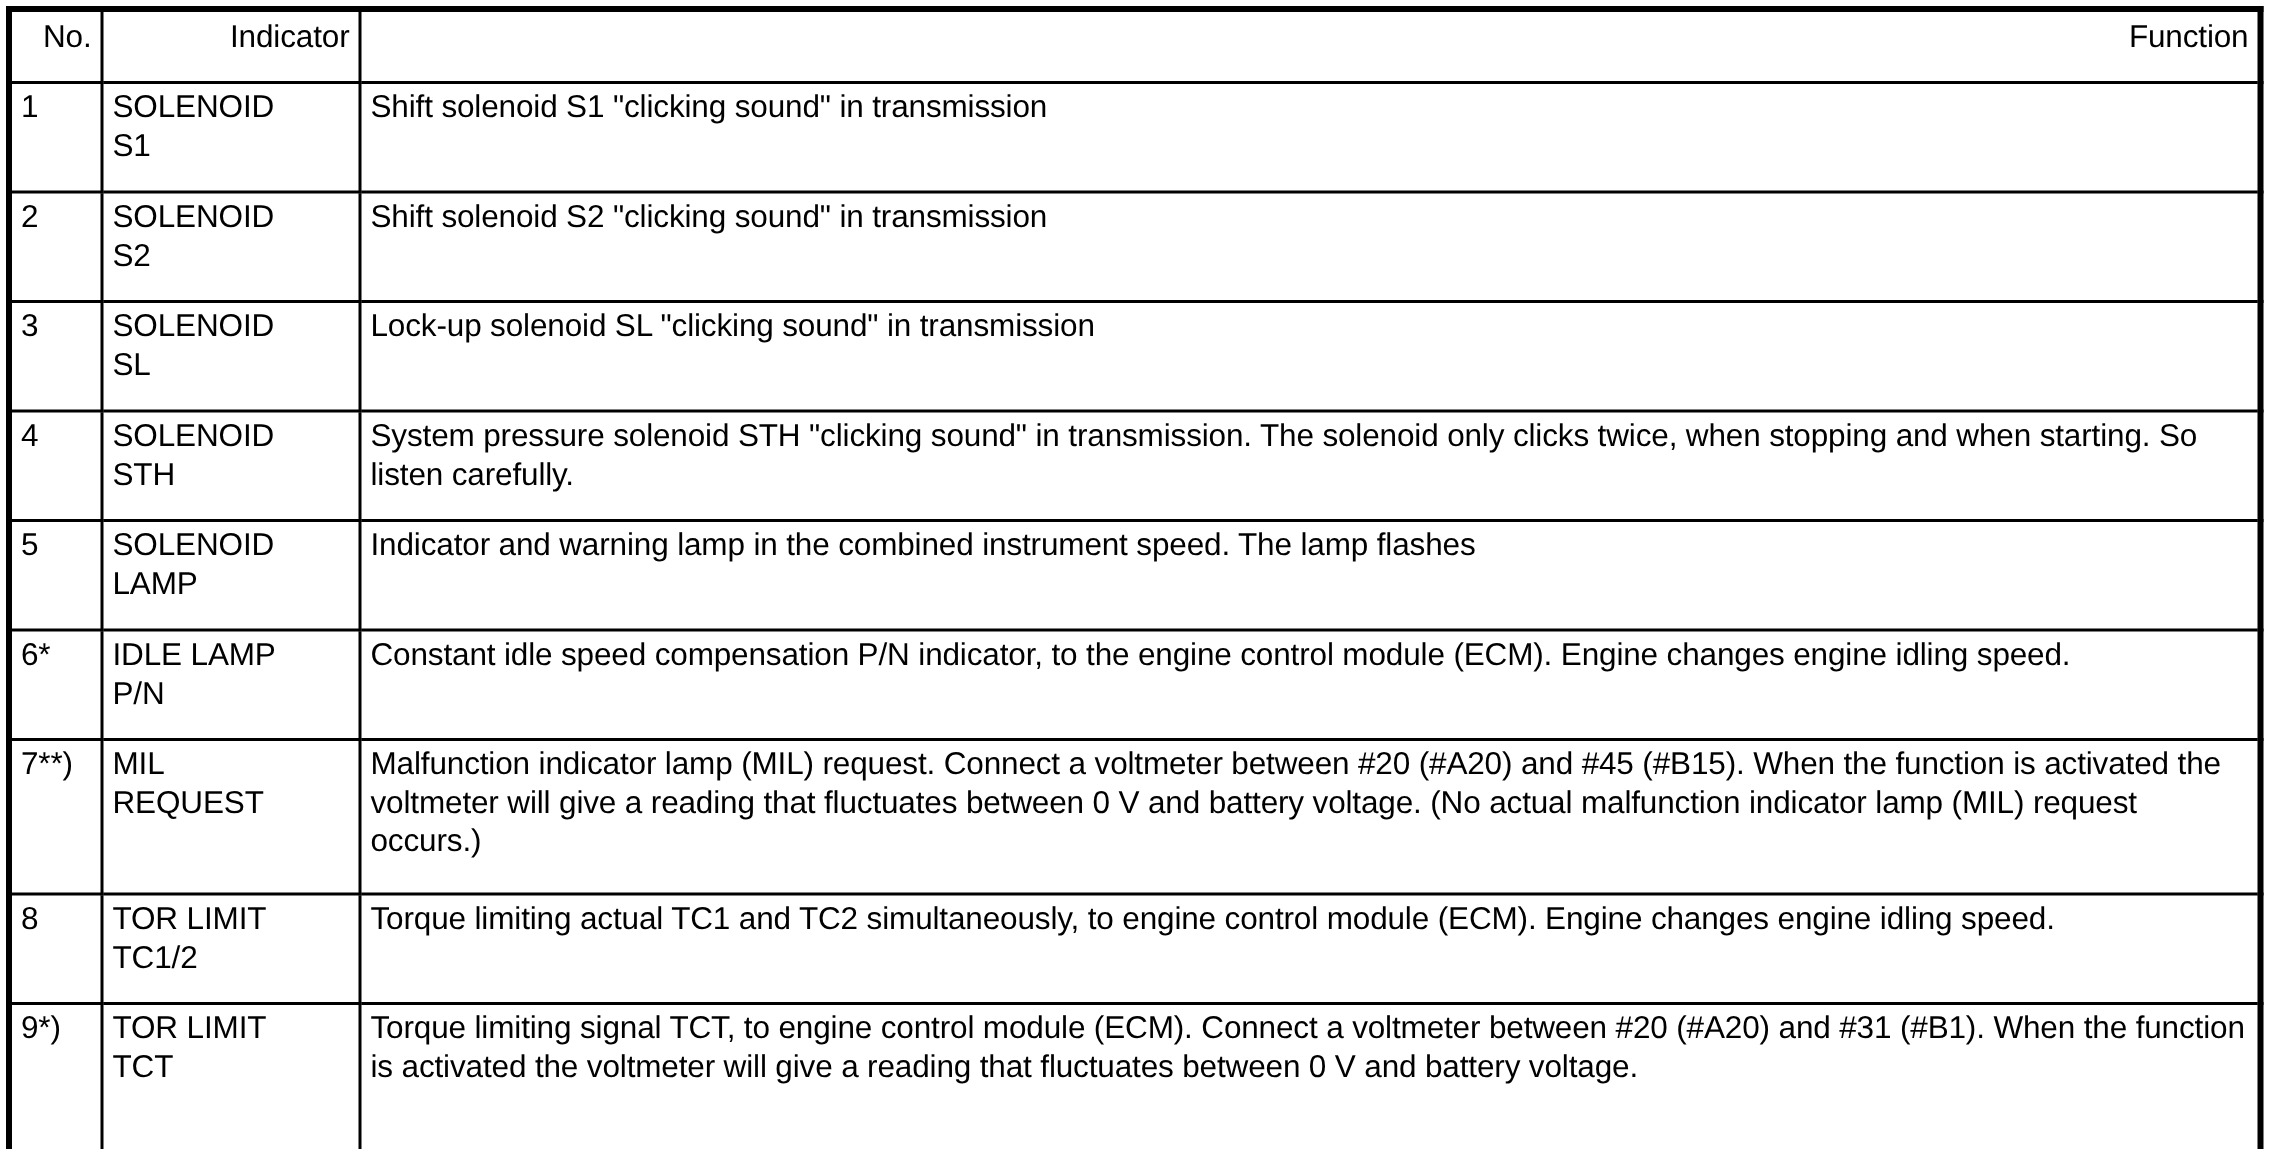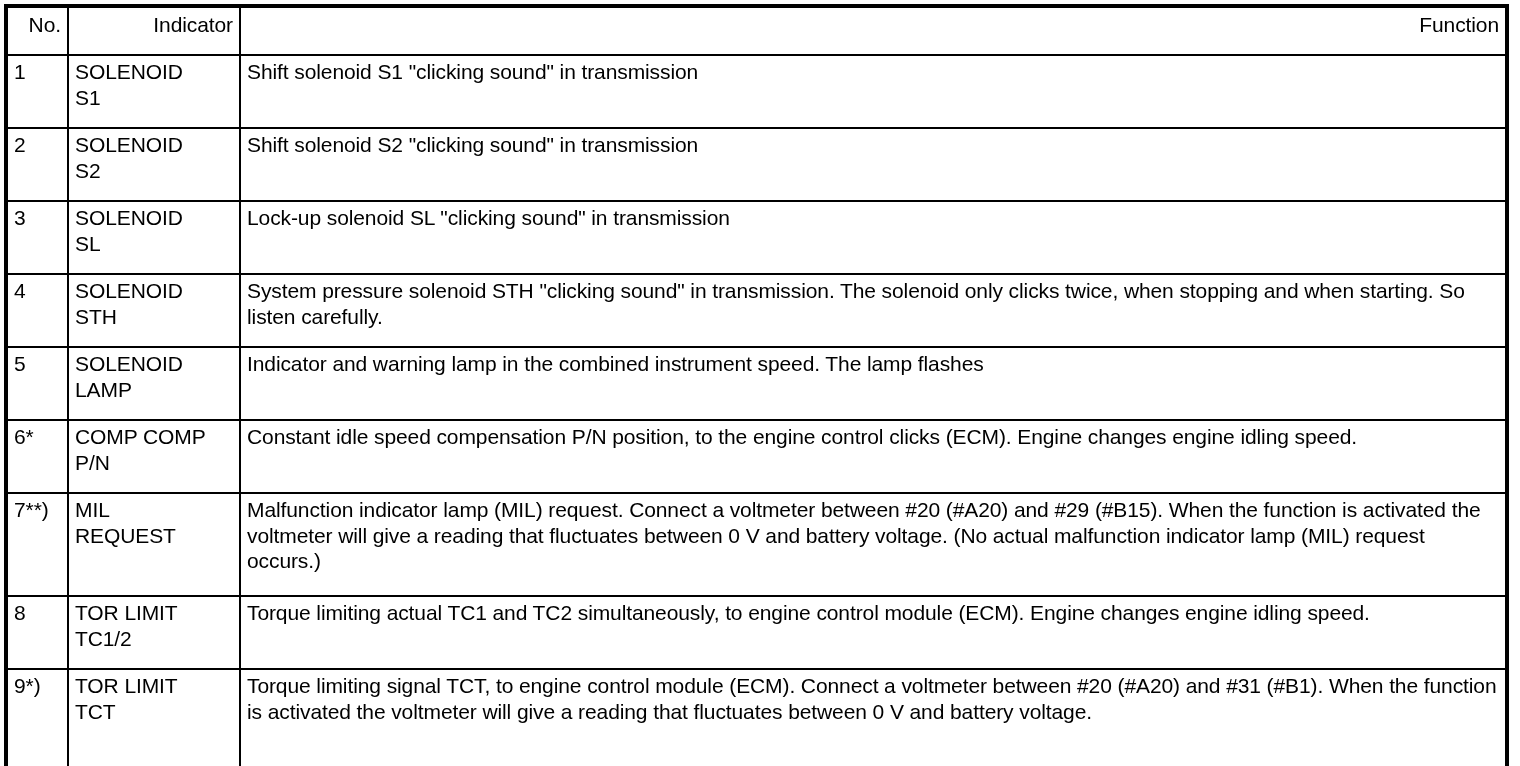--- a/index.html
+++ b/index.html
@@ -114,29 +114,29 @@
         <td class="c-func">System pressure solenoid STH "clicking sound" in transmission. The solenoid only clicks twice, when stopping and when starting. So listen carefully.</td>
       </tr>
       <tr class="r-h5">
         <td class="c-no">5</td>
         <td class="c-comp">SOLENOID
 LAMP</td>
         <td class="c-func">Indicator and warning lamp in the combined instrument speed. The lamp flashes</td>
       </tr>
       <tr class="r-h6">
         <td class="c-no">6*</td>
-        <td class="c-comp">COMP COMP
+        <td class="c-comp">IDLE LAMP
 P/N</td>
-        <td class="c-func">Constant idle speed compensation P/N position, to the engine control clicks (ECM). Engine changes engine idling speed.</td>
+        <td class="c-func">Constant idle speed compensation P/N indicator, to the engine control module (ECM). Engine changes engine idling speed.</td>
       </tr>
       <tr class="r-h7">
         <td class="c-no">7**)</td>
         <td class="c-comp">MIL
 REQUEST</td>
-        <td class="c-func">Malfunction indicator lamp (MIL) request. Connect a voltmeter between #20 (#A20) and #29 (#B15). When the function is activated the voltmeter will give a reading that fluctuates between 0 V and battery voltage. (No actual malfunction indicator lamp (MIL) request occurs.)</td>
+        <td class="c-func">Malfunction indicator lamp (MIL) request. Connect a voltmeter between #20 (#A20) and #45 (#B15). When the function is activated the voltmeter will give a reading that fluctuates between 0 V and battery voltage. (No actual malfunction indicator lamp (MIL) request occurs.)</td>
       </tr>
       <tr class="r-h8">
         <td class="c-no">8</td>
         <td class="c-comp">TOR LIMIT
 TC1/2</td>
         <td class="c-func">Torque limiting actual TC1 and TC2 simultaneously, to engine control module (ECM). Engine changes engine idling speed.</td>
       </tr>
       <tr class="r-h9">
         <td class="c-no">9*)</td>
         <td class="c-comp">TOR LIMIT

